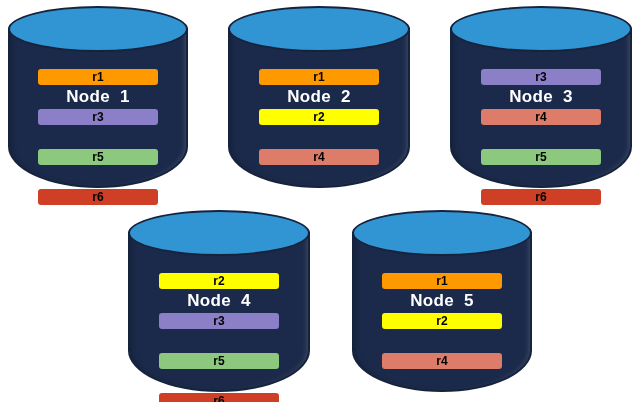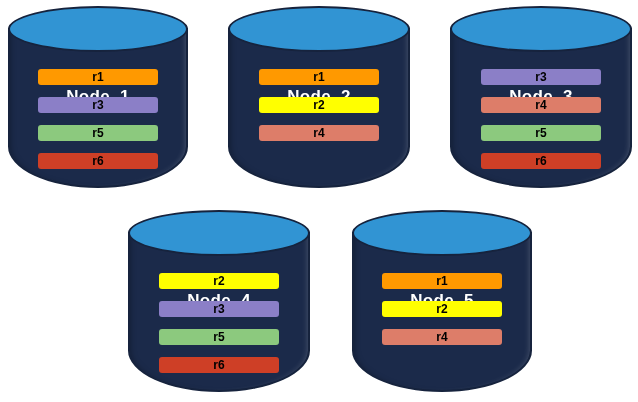--- a/index.html
+++ b/index.html
@@ -81,21 +81,21 @@
   
   .replica-list {
     position: absolute;
     left: 0;
     right: 0;
     top: 63px;
     z-index: 5;
     display: flex;
     flex-direction: column;
     align-items: center;
-    gap: 12px;
+    gap: 24px;
   }
 
   .replica {
     width: 120px;
     height: 16px;
     border-radius: 3px;
     display: flex;
     align-items: center;
     justify-content: center;
     box-sizing: border-box;

